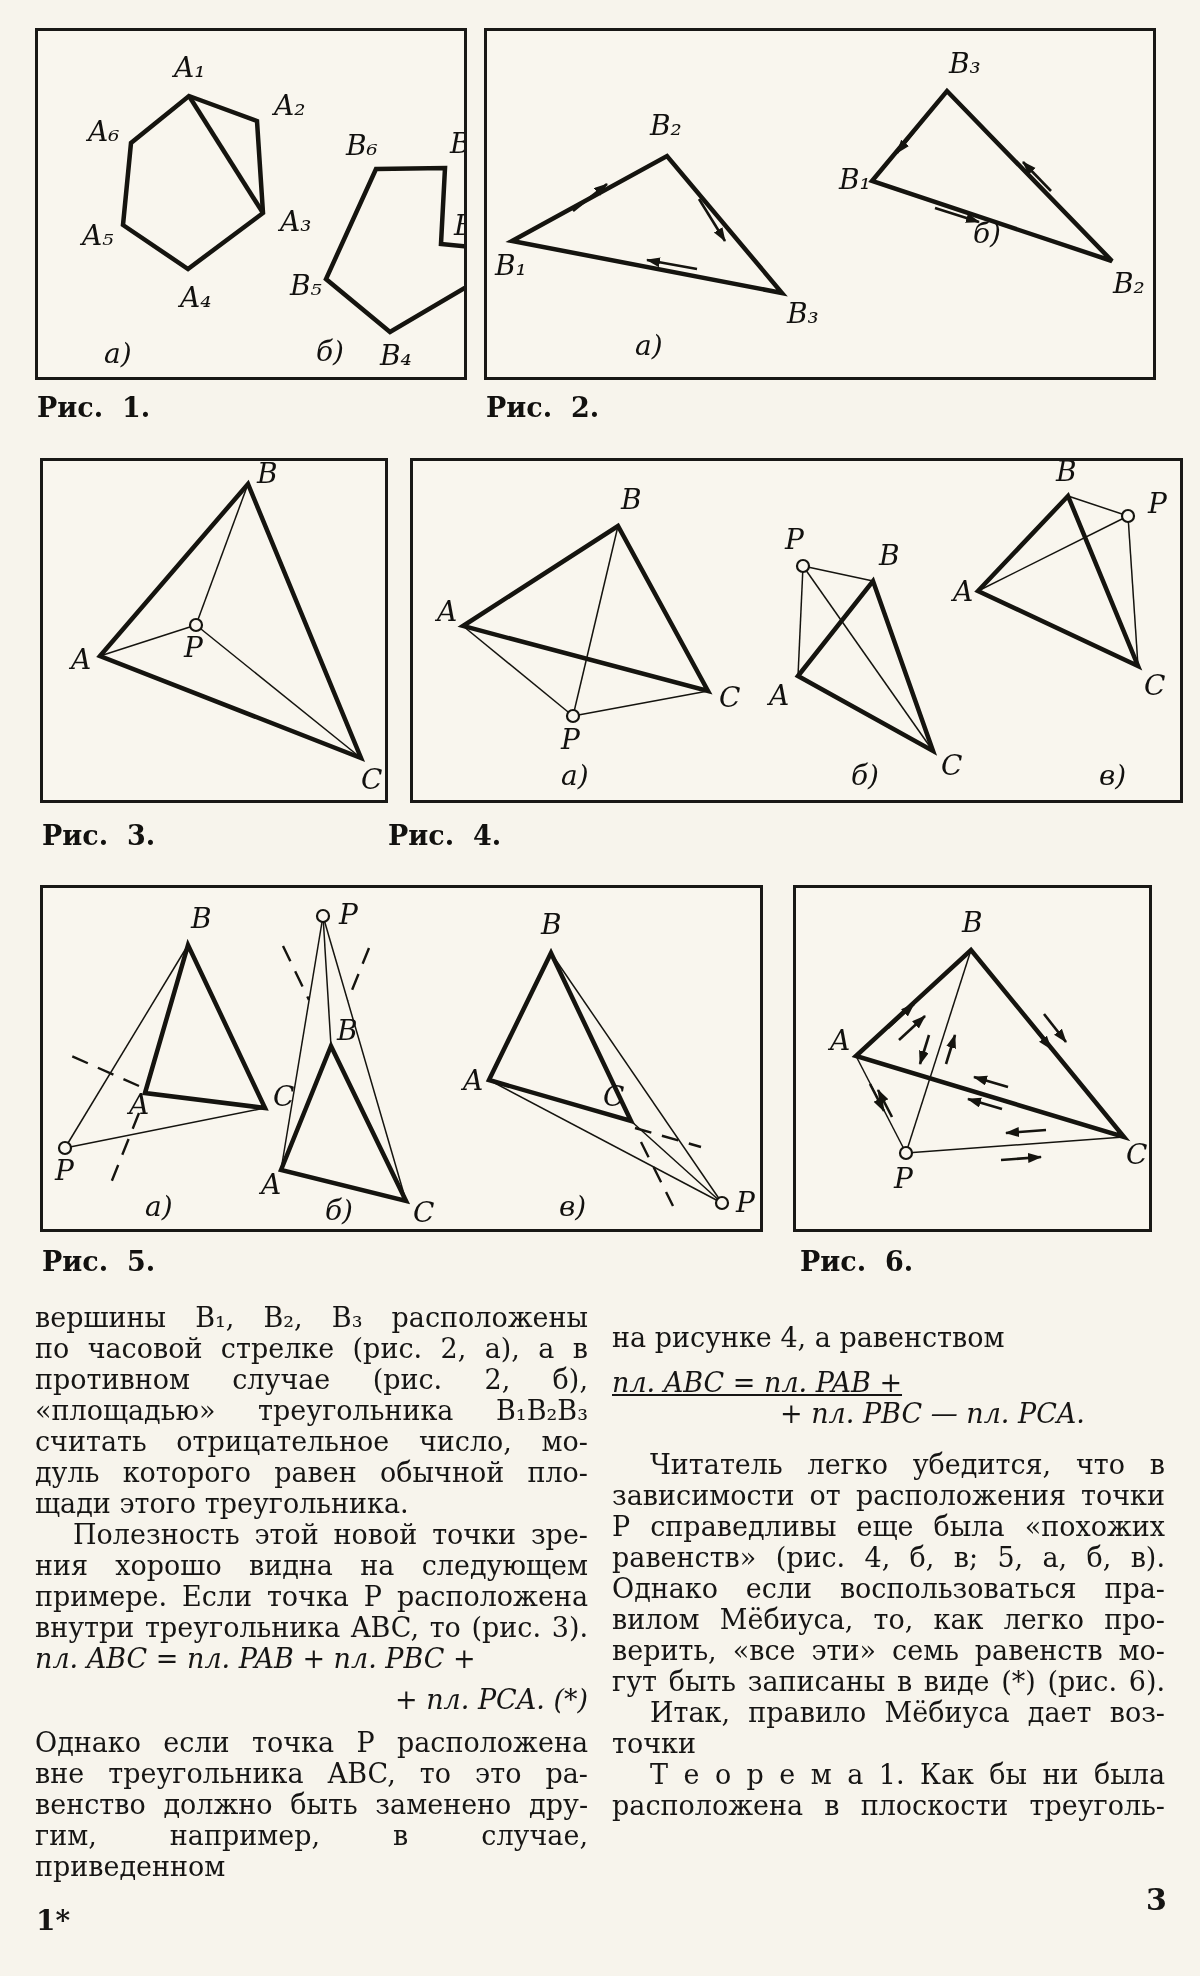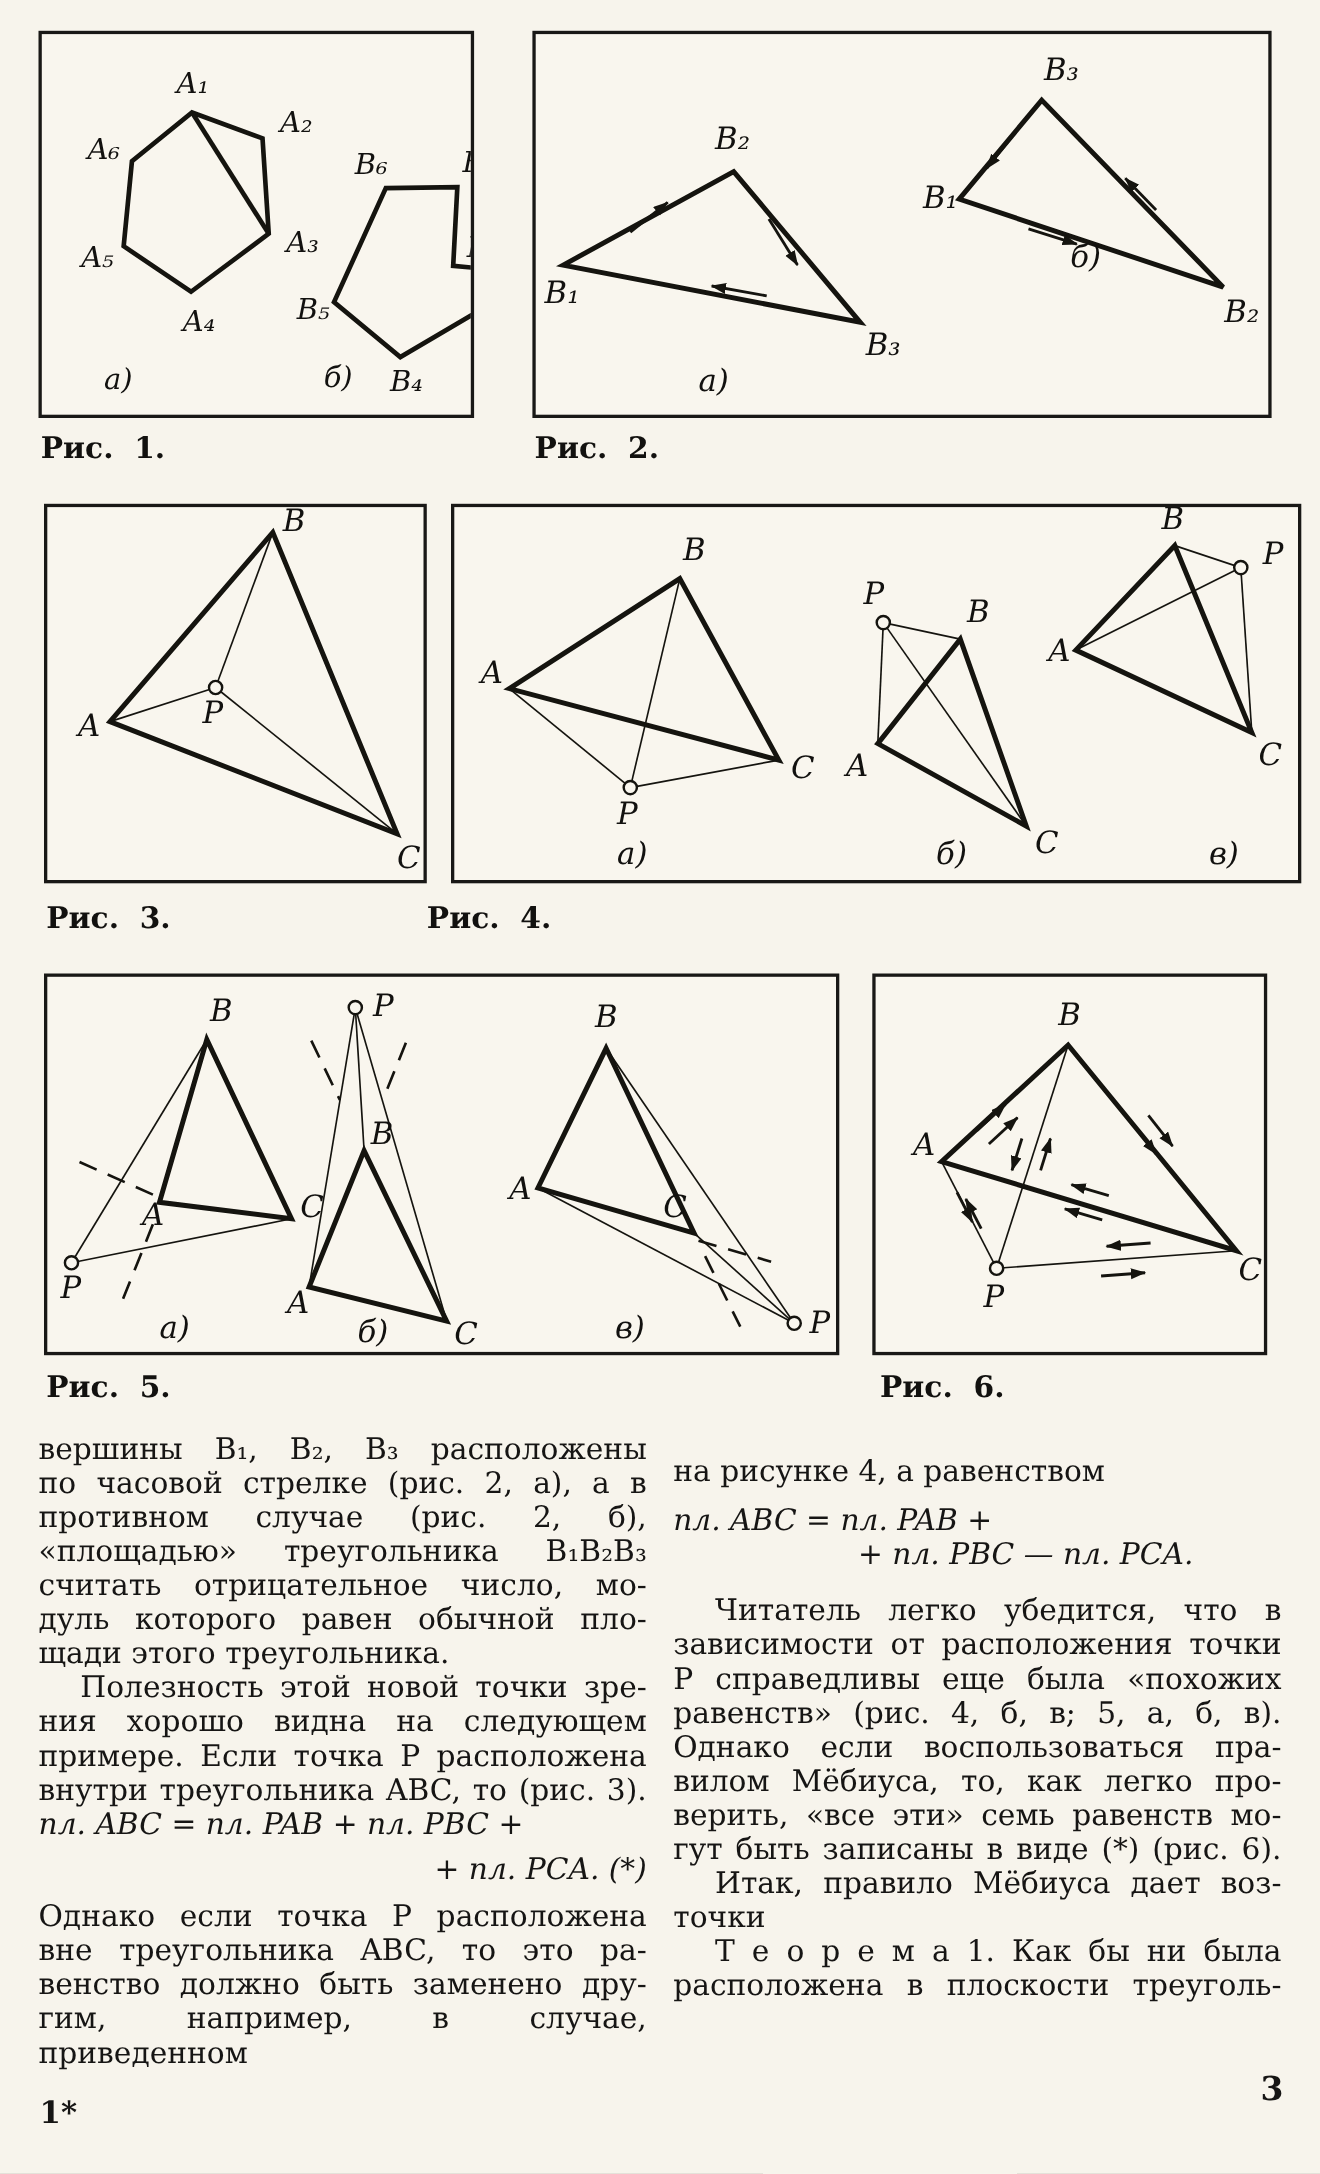--- a/index.html
+++ b/index.html
@@ -7,39 +7,39 @@
         font-family:"DejaVu Serif","Liberation Serif",serif;color:#161514;overflow:hidden;}
   .figbox{position:absolute;border:3px solid #191816;background:#f9f6ee;box-sizing:border-box;}
   .figbox svg{display:block;width:100%;height:100%;}
   .caption{position:absolute;font-weight:bold;font-size:27px;white-space:pre;color:#12110f;}
   .col{position:absolute;font-size:27px;line-height:31px;}
   .ln{min-height:31px;}
   .j{text-align:justify;text-align-last:justify;}
   .ind{text-indent:38px;}
   .f{font-style:italic;}
   .fr{text-align:right;margin-top:10px;margin-bottom:12px;}
-  .gt{margin-top:14px;}
+  .gt{margin-top:14px;text-decoration:underline;}
   .gb{margin-bottom:20px;}
   .indlg{padding-left:168px;}
   .footer{position:absolute;font-weight:bold;font-size:28px;}
   
   .thick{fill:none;stroke:#15140f;stroke-width:4.5;stroke-linejoin:miter;}
   .thin{fill:none;stroke:#15140f;stroke-width:1.5;}
   .dash{fill:none;stroke:#15140f;stroke-width:2.4;stroke-dasharray:17 11;}
   .arrow{fill:none;stroke:#15140f;stroke-width:2.6;}
   .pdot{fill:#f9f6ee;stroke:#15140f;stroke-width:2.2;}
   .lbl{font-family:"DejaVu Serif","Liberation Serif",serif;font-style:italic;
        font-size:28px;fill:#12110f;}
 </style>
 </head>
 <body>
 
 <div class="page">
 
-  <div class="figbox" style="left:35px;top:28px;width:396px;height:352px;">
+  <div class="figbox" style="left:35px;top:28px;width:432px;height:352px;">
     <svg viewBox="0 0 414 346">
       <g>
         <polygon class="thick" points="145,65 213,90 219,182 144,238 79,194 87,112"></polygon>
         <line class="thick" x1="145" y1="65" x2="219" y2="182"></line>
       </g>
       <g>
         <polygon class="thick" points="332,138 401,137 397,213 482,221 346,301 282,248"></polygon>
       </g>
       <text class="lbl" x="130" y="46">A₁</text>
       <text class="lbl" x="230" y="84">A₂</text>

